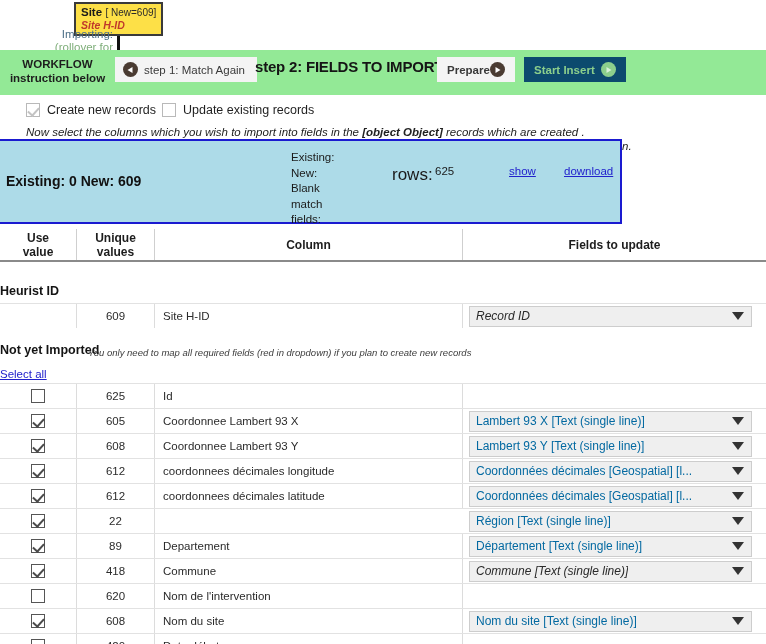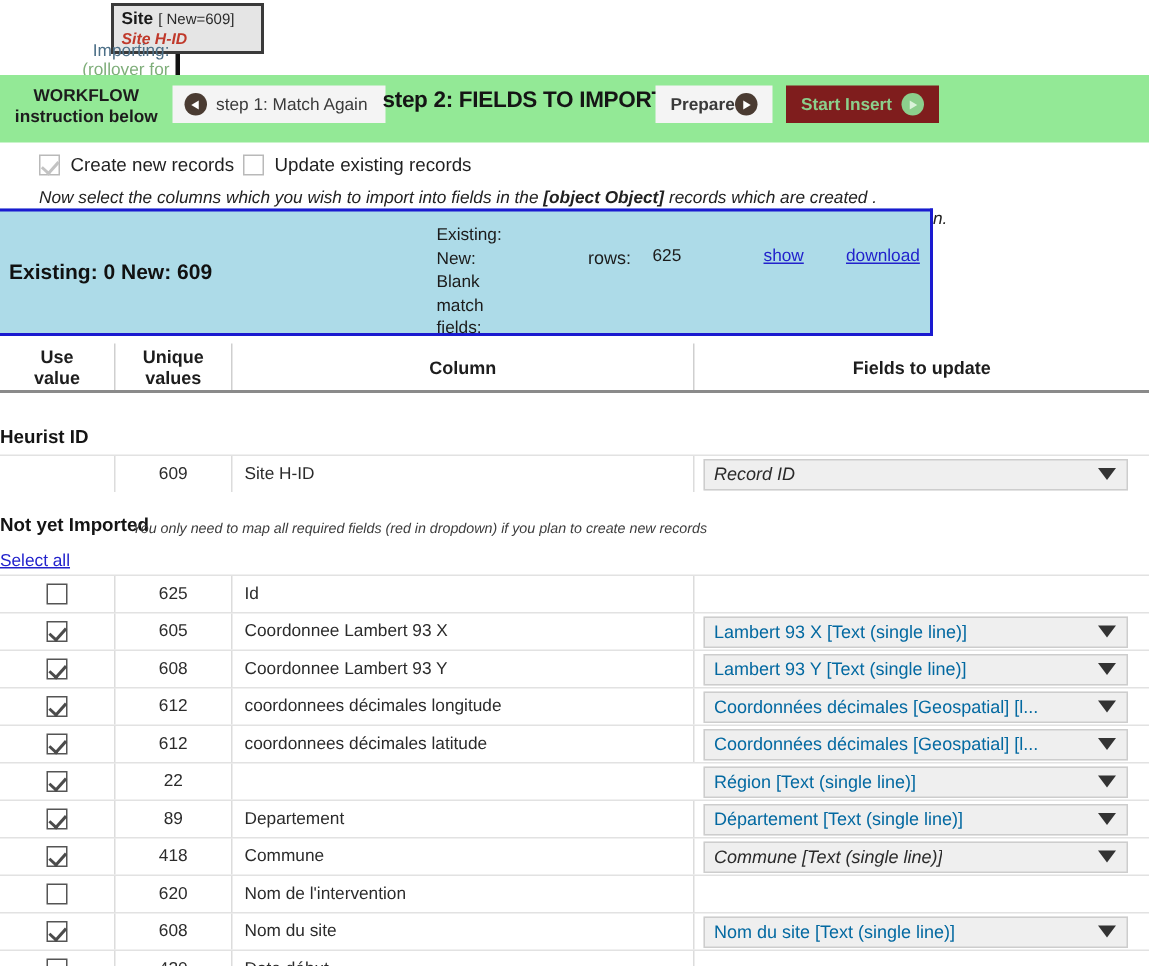--- a/index.html
+++ b/index.html
@@ -10,22 +10,22 @@
     font-family: "Liberation Sans", sans-serif;
     font-size: 12px;
     color: #222222;
     overflow: hidden;
   }
   #page { position: relative; width: 766px; height: 644px; overflow: hidden; }
 
   
   .hover-badge {
     position: absolute; left: 74px; top: 2px;
-    width: 102px; height: 34px;
-    background: #e5e5e5;
+    width: 89px; height: 34px;
+    background: #fde047;
     border: 2px solid #3a3a3a;
     padding: 2px 4px 0 5px;
     line-height: 13px;
   }
   .hover-badge .hb-l1 { white-space: nowrap; }
   .hover-badge .hb-title {
     font-weight: bold; font-size: 11.5px; color: #1a1a1a;
   }
   .hover-badge .hb-count { font-size: 10px; color: #2a2a2a; }
   .hover-badge .hb-sub {
@@ -86,21 +86,21 @@
   .btn-prepare {
     position: absolute; left: 437px; top: 57px;
     height: 25px; background: #f4f4f4;
     display: flex; align-items: center; 
     padding: 0 10px;
     font-size: 11.5px; font-weight: bold; color: #3a3a3a;
     cursor: pointer;
   }
   .btn-insert {
     position: absolute; left: 524px; top: 57px;
-    height: 25px; background: #7f1d1d;
+    height: 25px; background: #0c4a6e;
     display: flex; align-items: center; gap: 6px;
     padding: 0 10px;
     font-size: 11.5px; font-weight: bold; color: #8ccf8c;
   }
   .ico-circ {
     display: inline-block; width: 15px; height: 15px; border-radius: 50%;
     position: relative; flex: 0 0 15px;
   }
   .ico-circ.dark { background: #4a3b32; }
   .ico-circ.pale { background: #8ccf8c; }
@@ -153,21 +153,21 @@
     position: absolute; left: 6px; top: 32px;
     font-weight: bold; font-size: 14px; color: #111;
     white-space: nowrap;
   }
   .bp-labels {
     position: absolute; left: 291px; top: 9px;
     font-size: 11.5px; color: #1b1b1b; line-height: 15.5px;
   }
   .bp-rows {
     position: absolute; left: 392px; top: 24px;
-    font-size: 12px; color: #1b1b1b;
+    font-size: 17px; color: #1b1b1b;
   }
   .bp-rowsval {
     position: absolute; left: 435px; top: 24px;
     font-size: 11.5px; color: #1b1b1b;
   }
   .bp-link {
     position: absolute; top: 24px;
     font-size: 11.5px; color: #2222cc; text-decoration: underline;
     cursor: pointer;
   }

